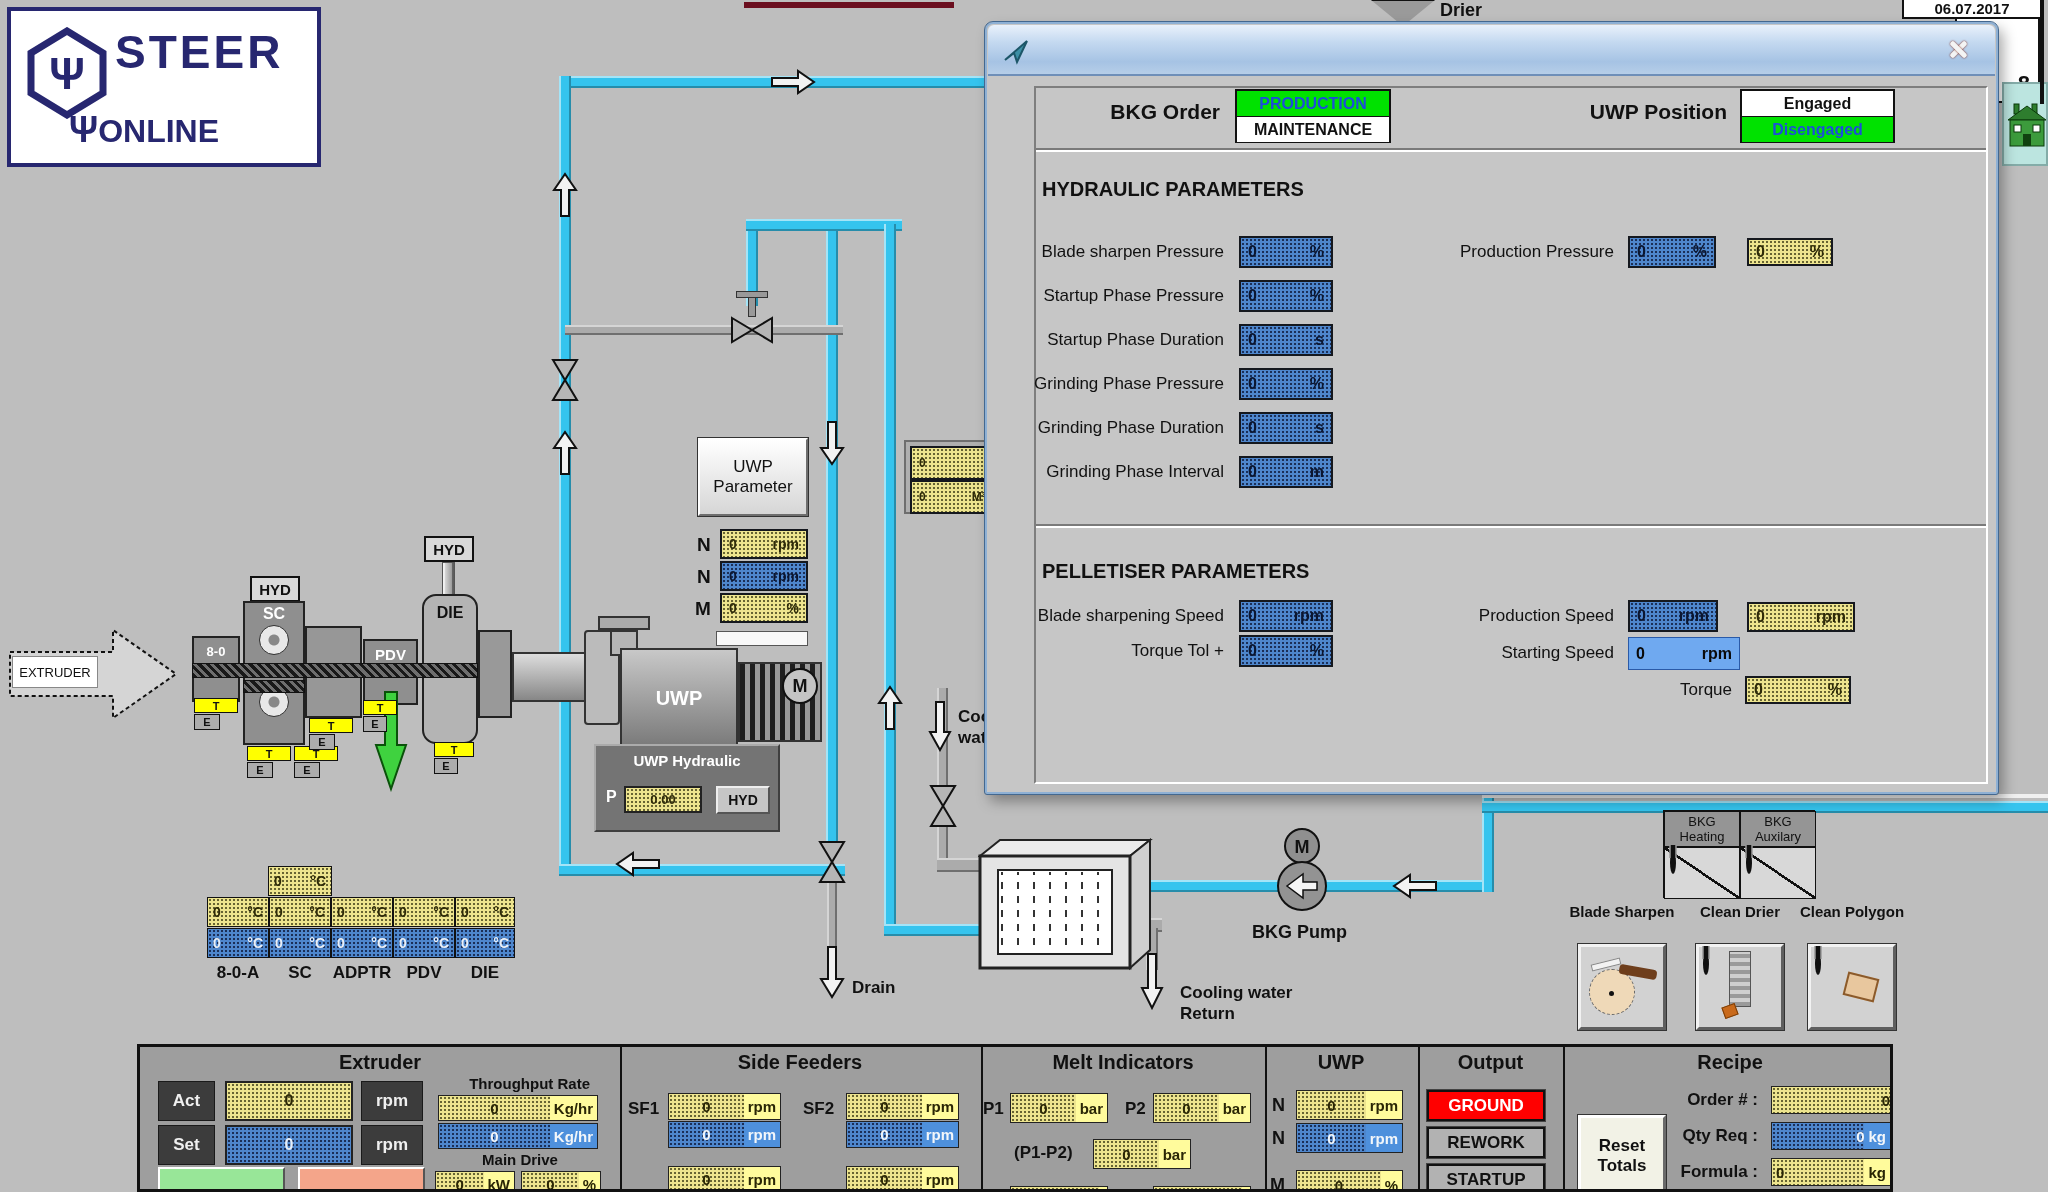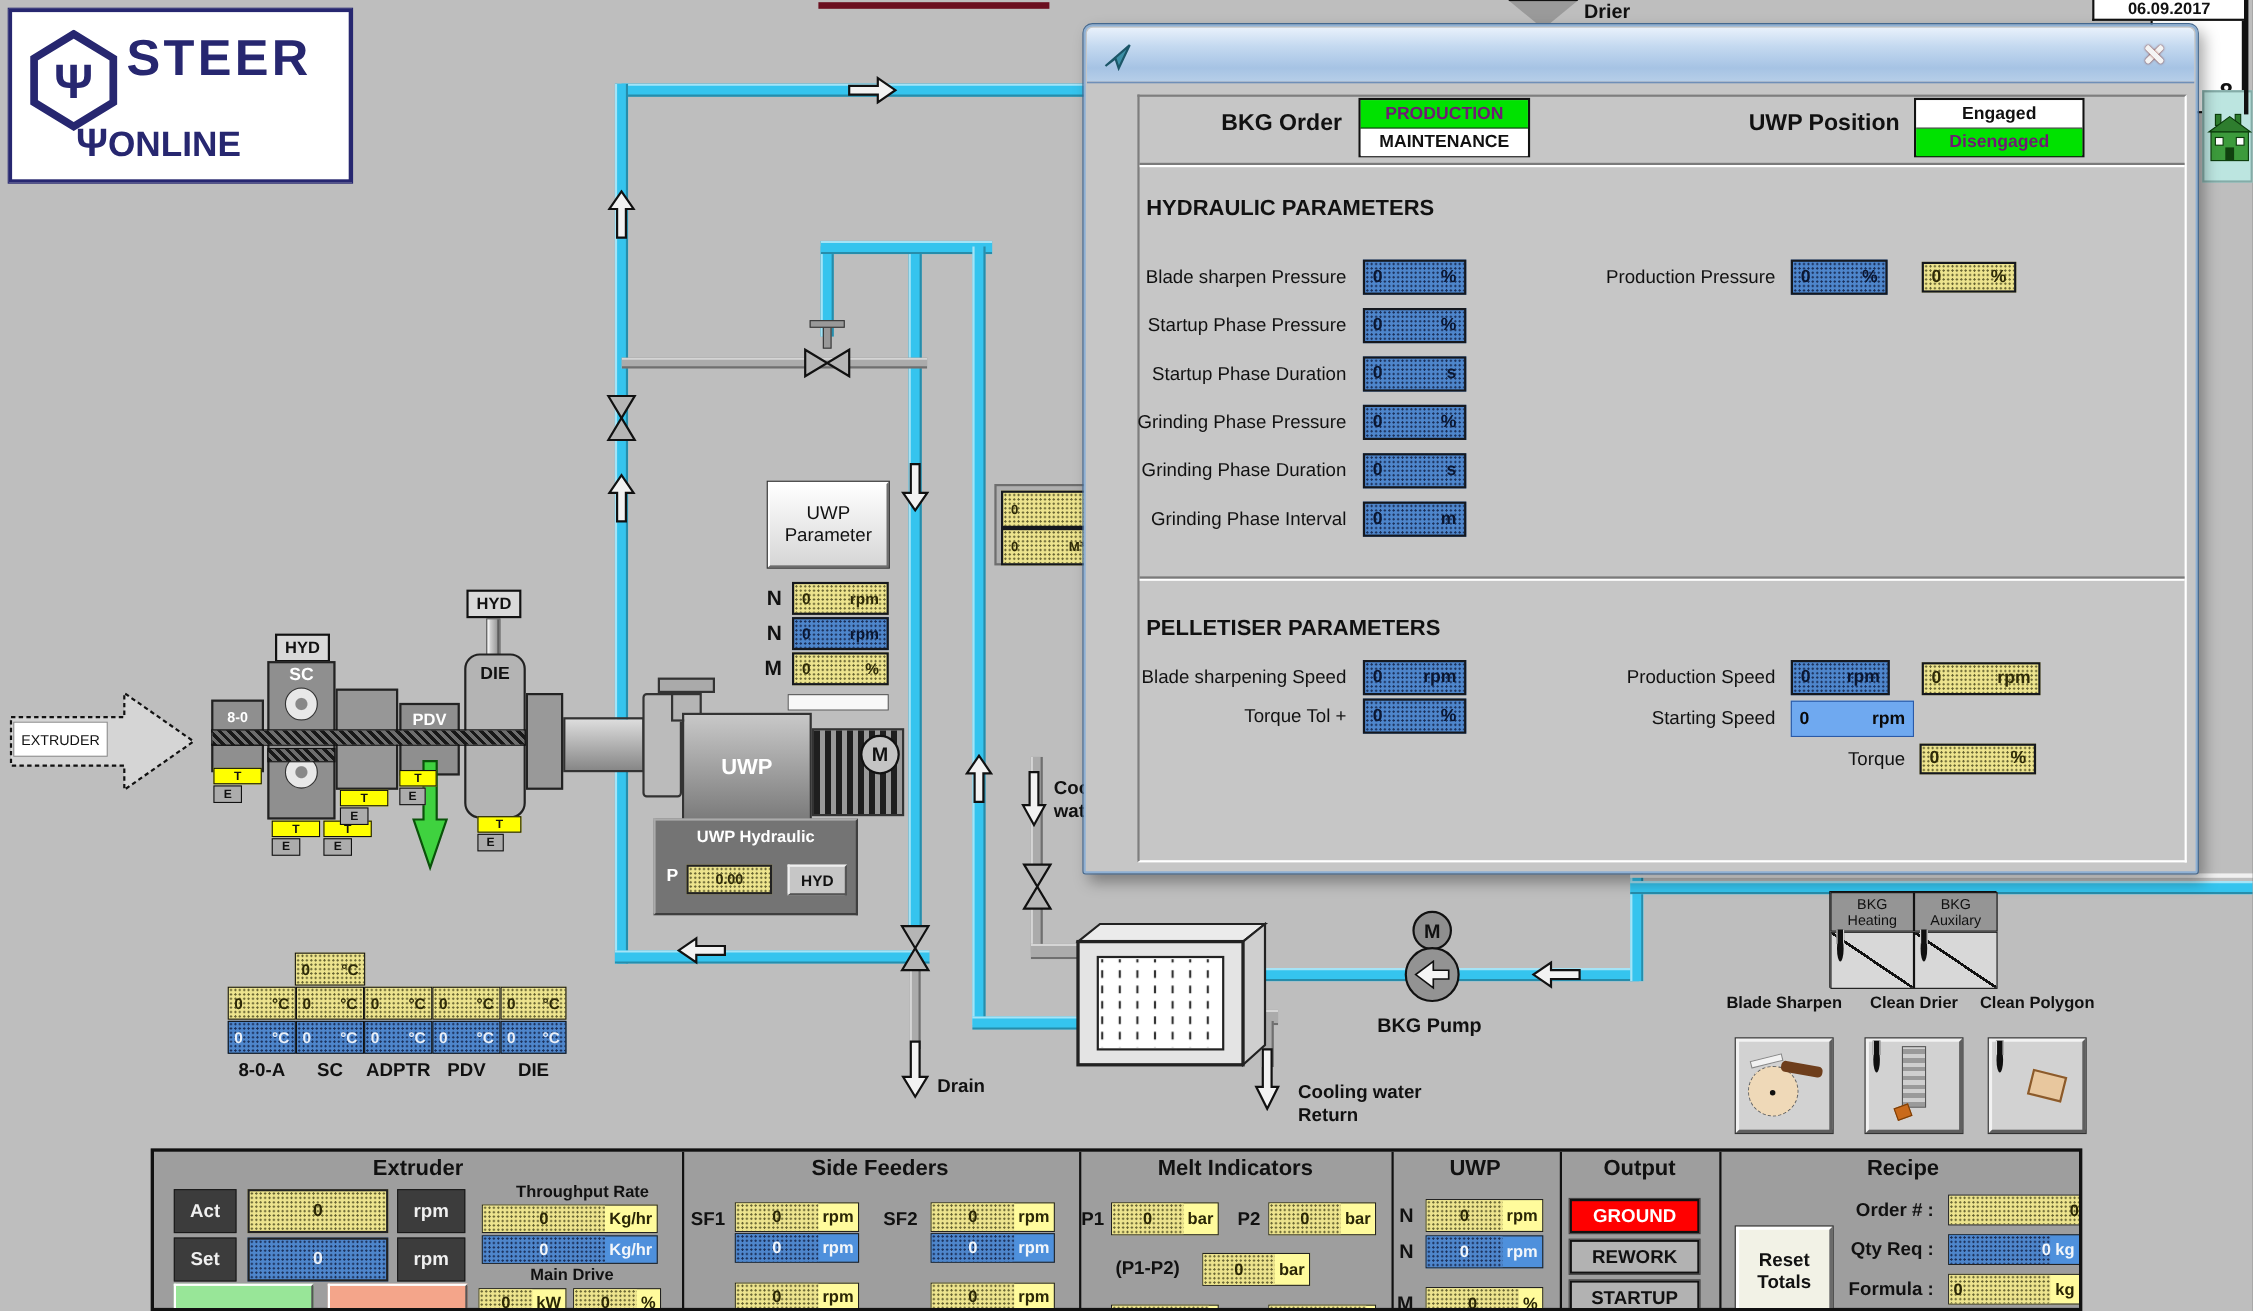--- a/index.html
+++ b/index.html
@@ -37,21 +37,21 @@
   .tc{display:flex;justify-content:space-between;align-items:center;padding:0 5px;border:1px solid #111;font-size:14px;font-weight:bold}
   .tc.hb{color:#EAF0F8}
   .tc.hy{color:#2E2A08}
   .obtn{display:flex;align-items:center;justify-content:center;font-weight:bold;border:2px solid #111}
   .rbtn{background:#D2D2D2;border:3px solid;border-color:#F2F2F2 #5F5F5F #5F5F5F #F2F2F2;outline:1px solid #333}
   .dlab{font-size:17px;font-weight:bold}
   .plab{font-size:17px;line-height:24px}
   .ptitle{font-size:20px;font-weight:bold;text-align:center}
   .sep{height:2px;background:#7A7A7A;box-shadow:0 2px 0 #FFF}
   .mopt{display:flex;align-items:center;justify-content:center;font-size:16px;font-weight:bold;height:25px;background:#FFF}
-  .grn{background:#00E200;color:#701a75}
+  .grn{background:#00E200;color:#1d4ed8}
   .pw{width:22px;height:22px;border:3px solid #101010;border-radius:50%;position:relative}
   .pw::after{content:"";position:absolute;left:50%;top:-9px;transform:translateX(-50%);width:5px;height:13px;background:#101010;border-left:1px solid #DDD;border-right:1px solid #DDD}
   .oct{clip-path:polygon(29% 0,71% 0,100% 29%,100% 71%,71% 100%,29% 100%,0 71%,0 29%);background:#E40000;position:relative}
   .oct::after{content:"";position:absolute;inset:5px;clip-path:polygon(29% 0,71% 0,100% 29%,100% 71%,71% 100%,29% 100%,0 71%,0 29%);background:#EAE2D2}
   .diag{background-image:linear-gradient(to top right,transparent 48.5%,#111 48.5%,#111 51.5%,transparent 51.5%)}
 </style>
 </head>
 <body>
 
 <div id="screen">
@@ -69,21 +69,21 @@
 
   <div class="ab" style="left:744px;top:2px;width:210px;height:6px;background:#6B0F1F"></div>
 
   <div class="ab" style="left:1371px;top:0;width:64px;height:22px;background:#9A9A9A;border:1px solid #111;clip-path:polygon(0 0,100% 0,58% 100%,42% 100%)"></div>
   <div class="ab dlab" style="left:1440px;top:0;font-size:18px">Drier</div>
 
   <div class="ab" style="left:1955px;top:17px;width:85px;height:86px;background:#FFF;border:2px solid #111;z-index:5">
     <div class="ab b" style="right:8px;bottom:4px;font-size:22px">8</div>
   </div>
   <div class="ab ctr" style="left:1902px;top:0;width:140px;height:19px;background:#FFF;border:2px solid #111;border-top:none;z-index:6">
-    <span class="b" style="font-size:15px">06.09.2017</span>
+    <span class="b" style="font-size:15px">06.07.2017</span>
   </div>
   <div class="ab" style="left:2040px;top:0;width:4px;height:104px;background:#111;z-index:6"></div>
   <div class="ab" style="left:2002px;top:82px;width:46px;height:84px;background:#BCE5E0;border:2px solid #84ACA8;z-index:5">
     <svg class="ab" style="left:2px;top:14px" width="42" height="54" viewBox="0 0 42 54">
       <rect x="8" y="6" width="5" height="10" fill="#2E7D2E" stroke="#0A3A0A"></rect>
       <rect x="26" y="6" width="5" height="10" fill="#2E7D2E" stroke="#0A3A0A"></rect>
       <polygon points="2,22 21,8 40,22" fill="#2E7D2E" stroke="#0A3A0A"></polygon>
       <rect x="4" y="22" width="34" height="26" fill="#3C9B3C" stroke="#0A3A0A"></rect>
       <rect x="8" y="27" width="7" height="7" fill="#FFF" stroke="#0A3A0A"></rect>
       <rect x="27" y="27" width="7" height="7" fill="#FFF" stroke="#0A3A0A"></rect>

